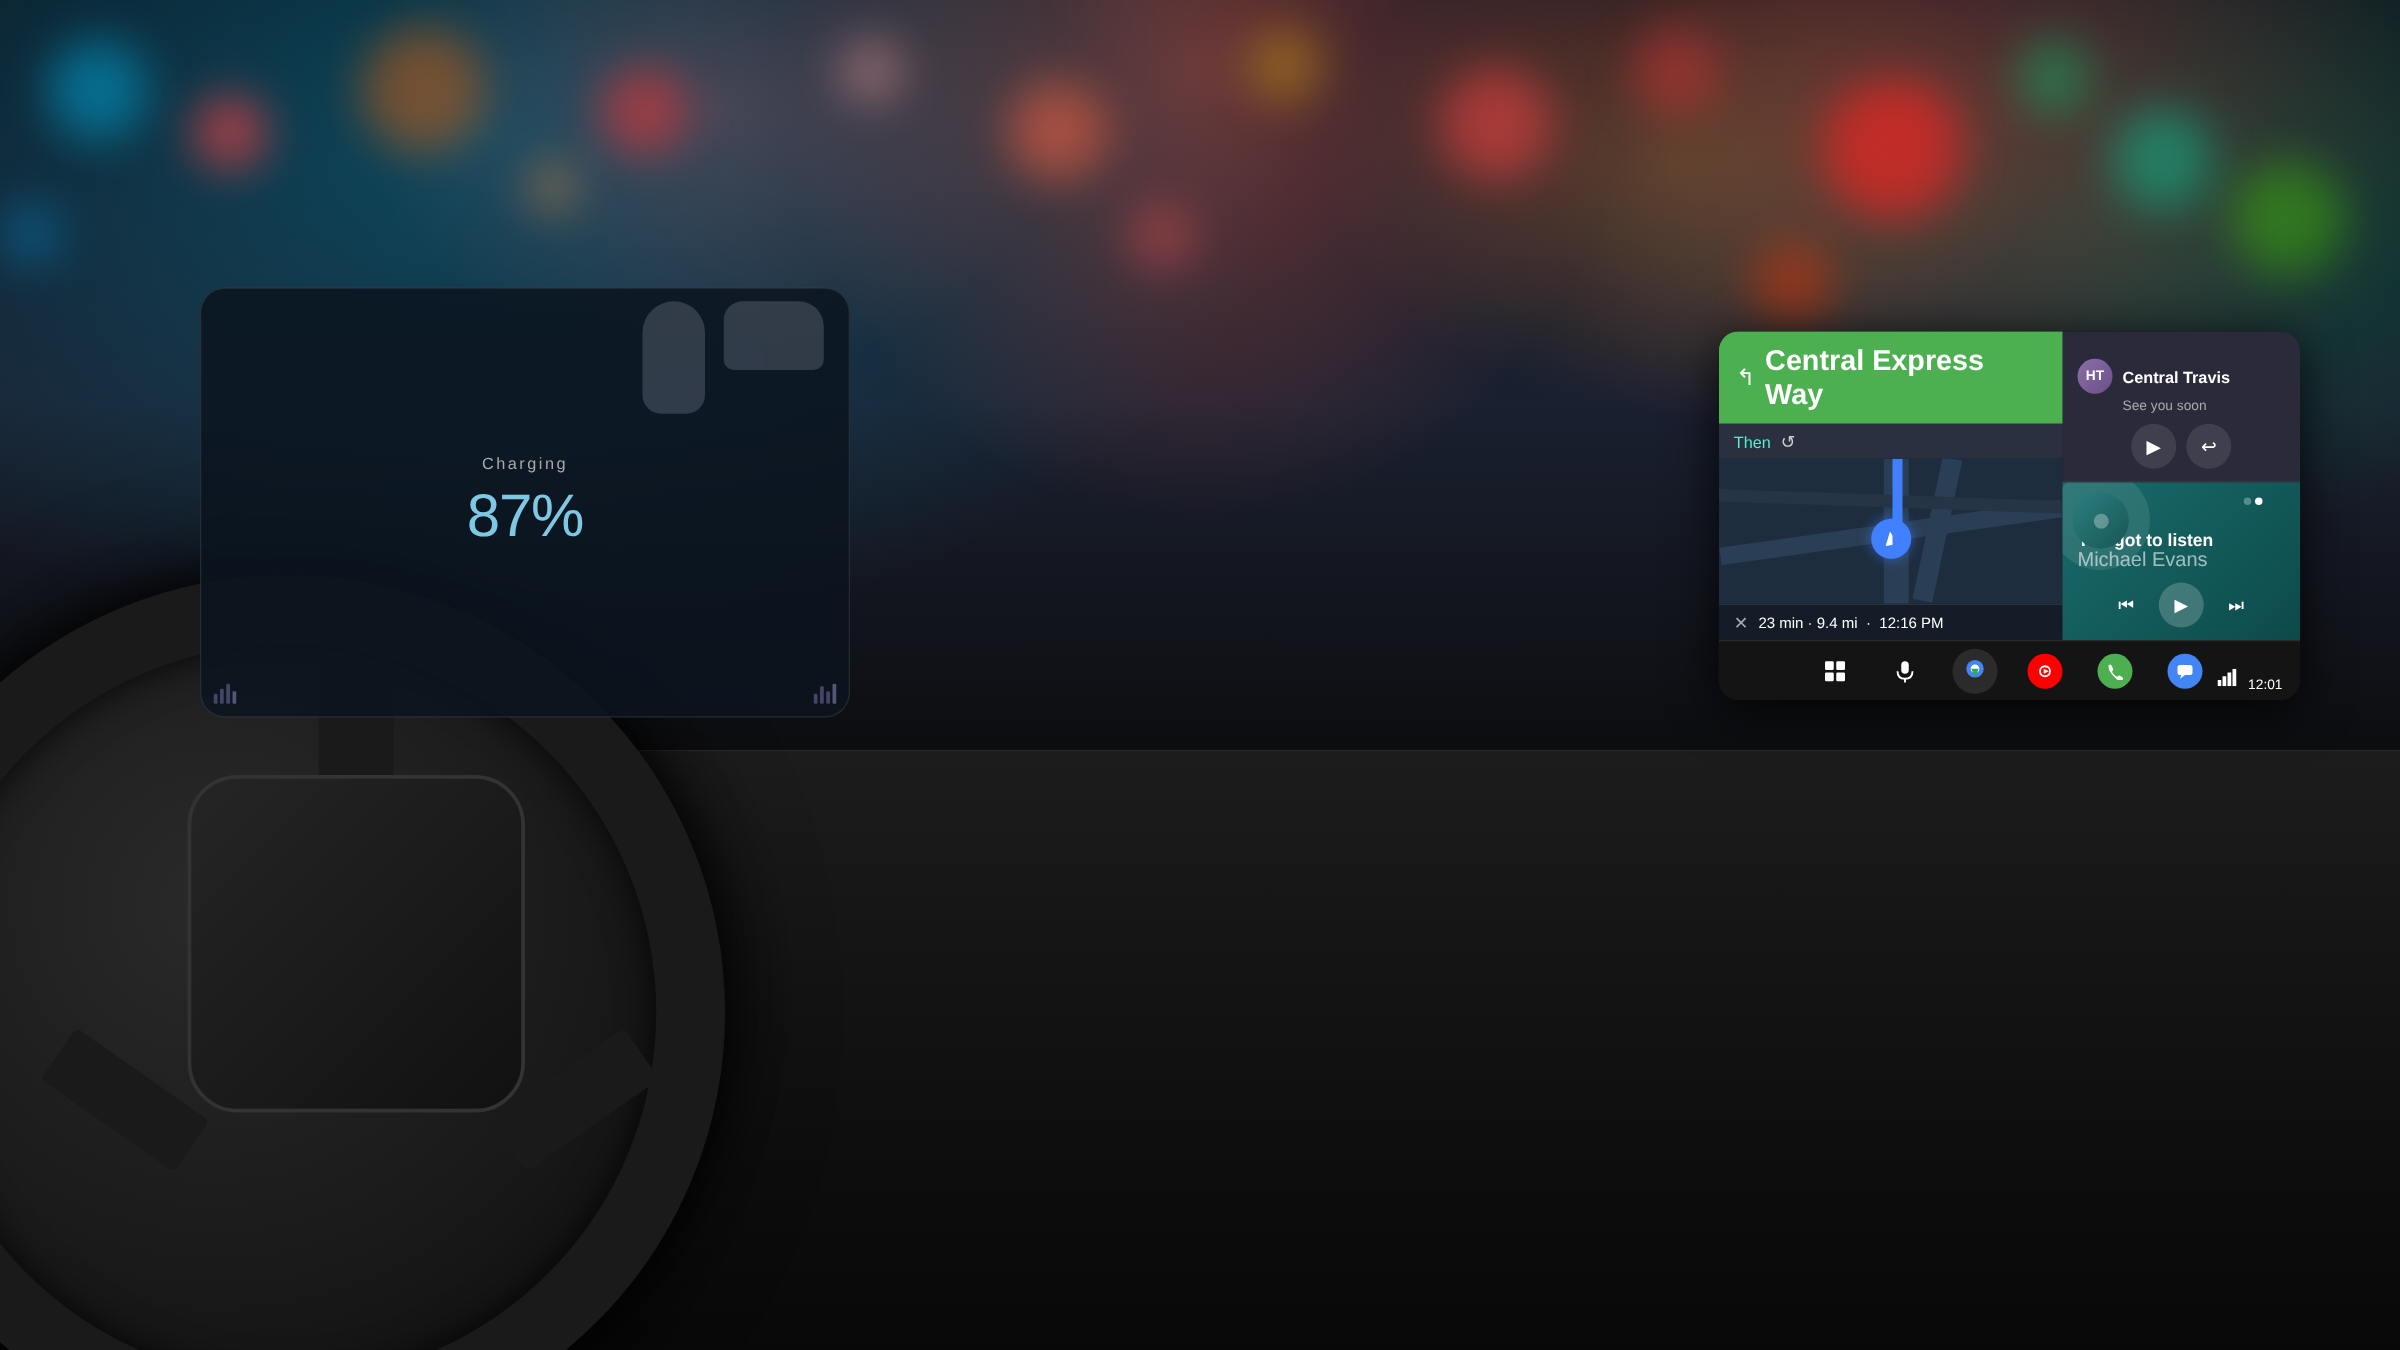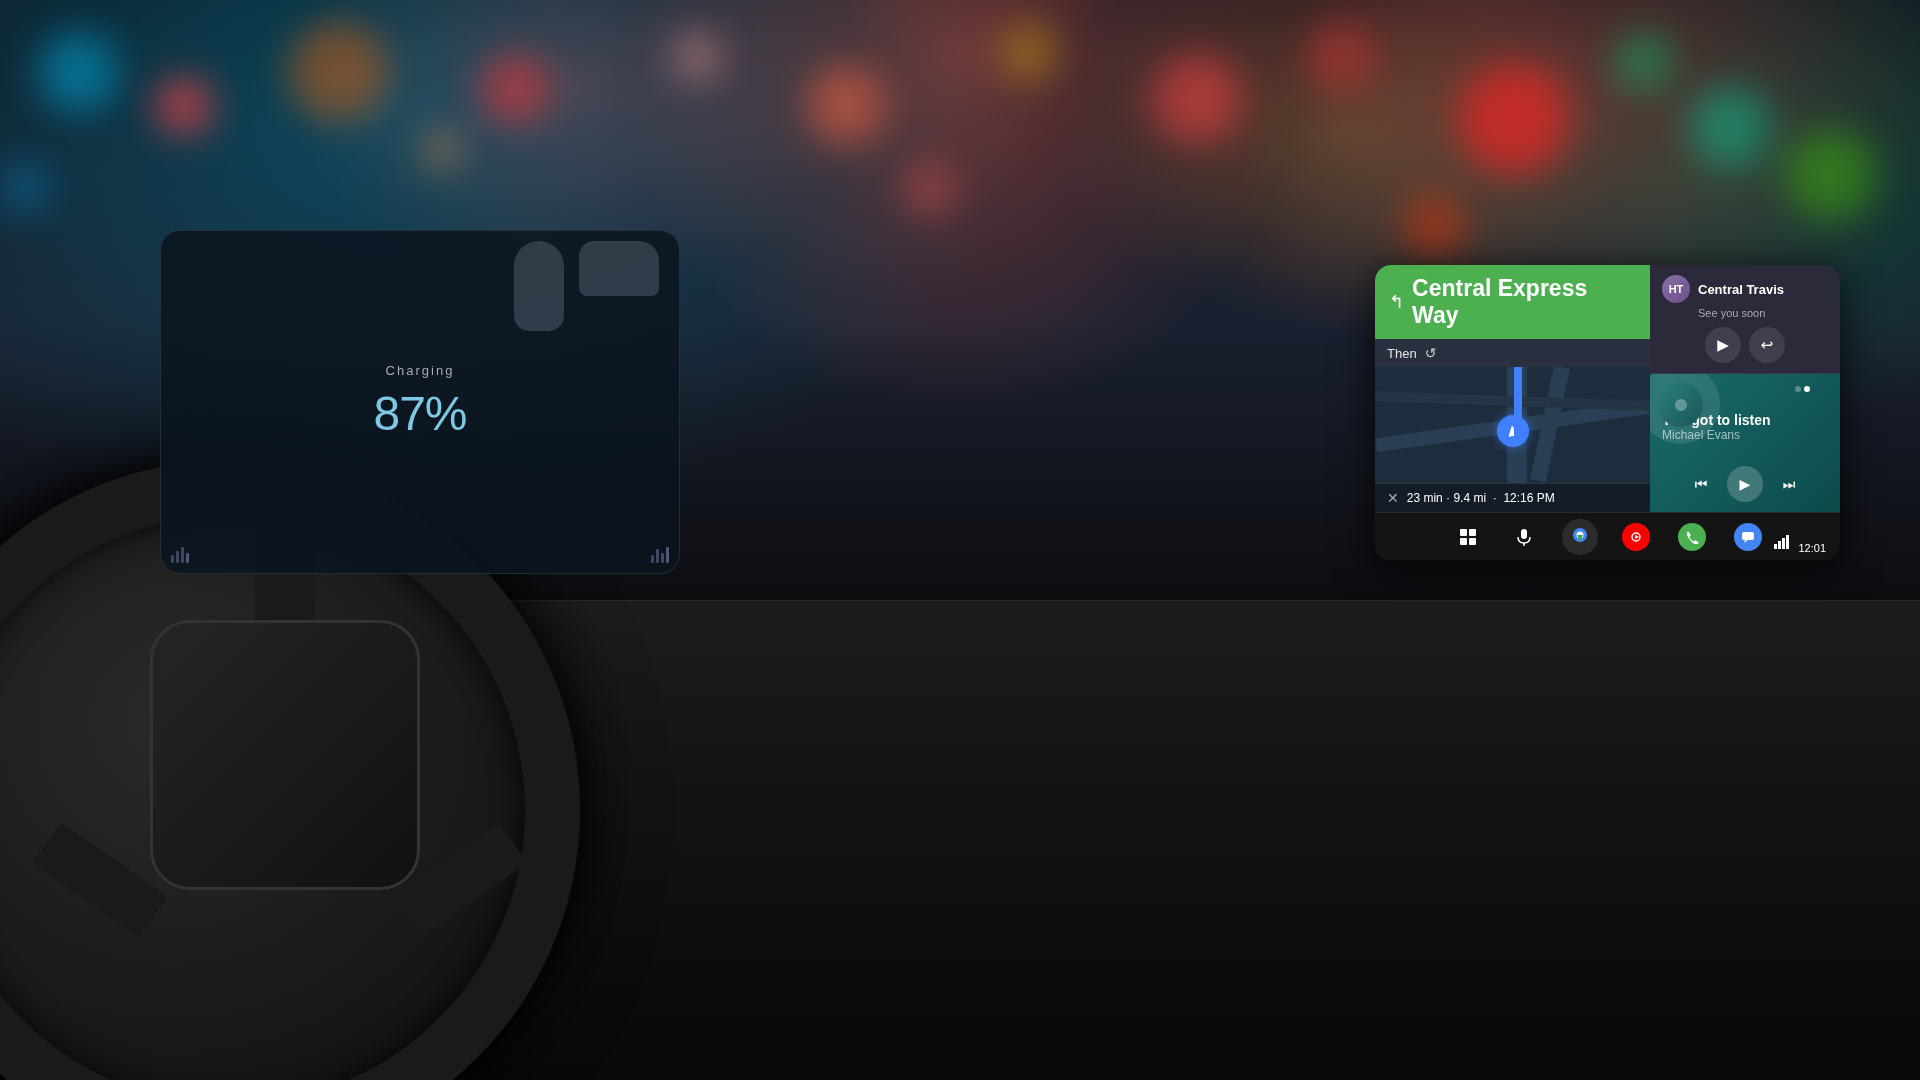--- a/index.html
+++ b/index.html
@@ -198,21 +198,21 @@
 
     .nav-then-bar {
       background: #2a3040;
       padding: 6px 12px;
       display: flex;
       align-items: center;
       gap: 8px;
     }
 
     .nav-then-label {
-      color: #e5e5e5;
+      color: #5eead4;
       font-size: 13px;
     }
 
     .nav-then-arrow {
       color: #ccc;
       font-size: 14px;
     }
 
     
     .nav-map {
@@ -279,20 +279,21 @@
       padding: 10px 12px;
       border-bottom: 1px solid rgba(255,255,255,0.08);
       flex-shrink: 0;
     }
 
     .msg-header {
       display: flex;
       align-items: center;
       gap: 8px;
       margin-bottom: 4px;
+      margin-top: 12px;
     }
 
     .msg-avatar {
       width: 28px;
       height: 28px;
       border-radius: 50%;
       background: linear-gradient(135deg, #8B6FA6, #6B4F8A);
       display: flex;
       align-items: center;
       justify-content: center;
@@ -359,21 +360,21 @@
       color: white;
       font-size: 14px;
       font-weight: 700;
       margin-top: 28px;
       position: relative;
       z-index: 1;
     }
 
     .music-artist {
       color: rgba(255,255,255,0.6);
-      font-size: 12px;
+      font-size: 16px;
       position: relative;
       z-index: 1;
     }
 
     .music-controls {
       display: flex;
       align-items: center;
       justify-content: center;
       gap: 10px;
       margin-top: auto;

